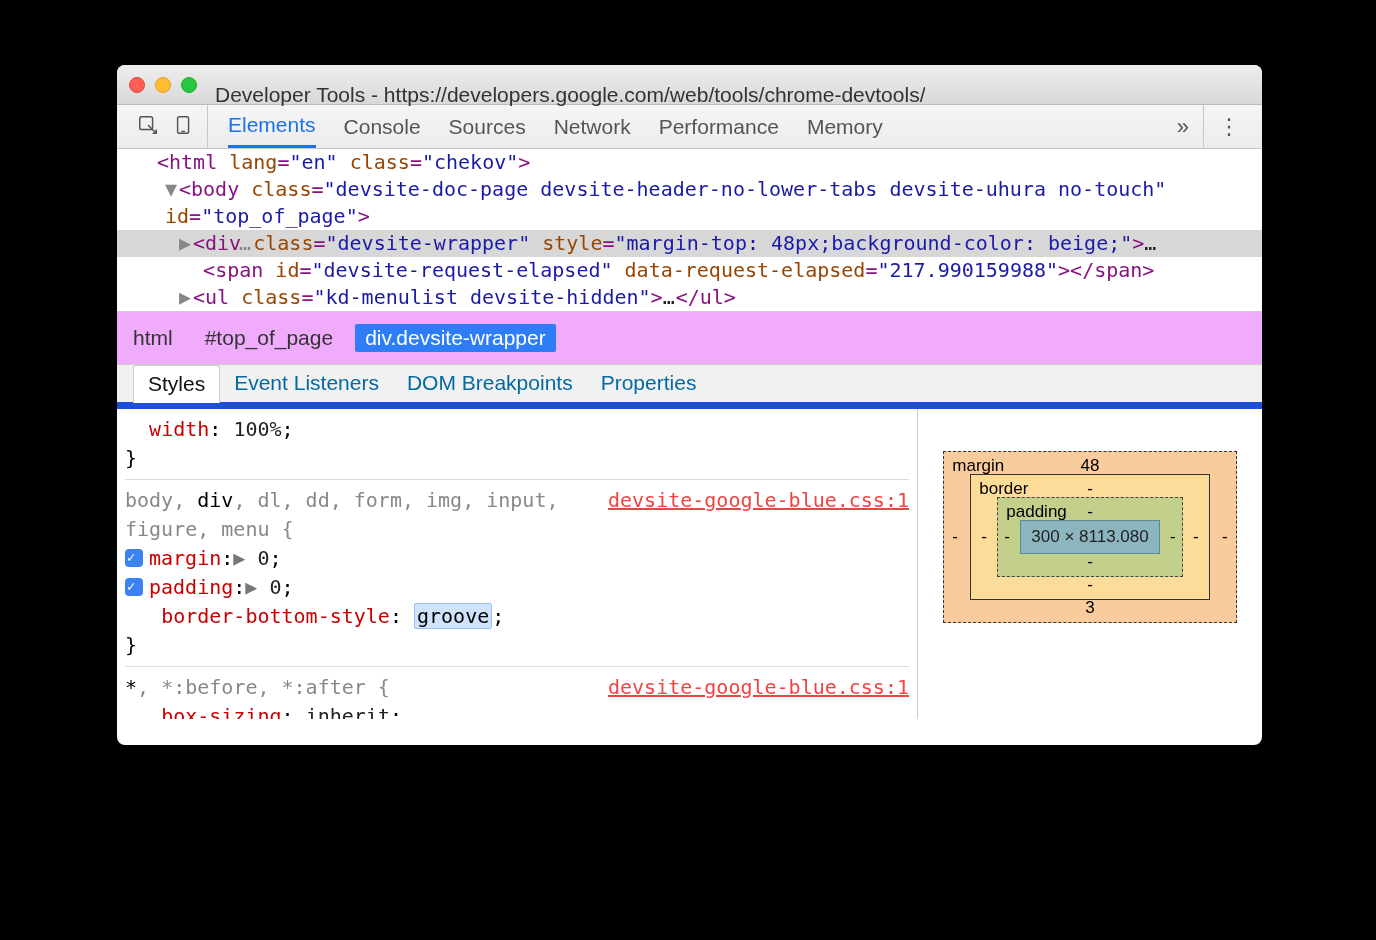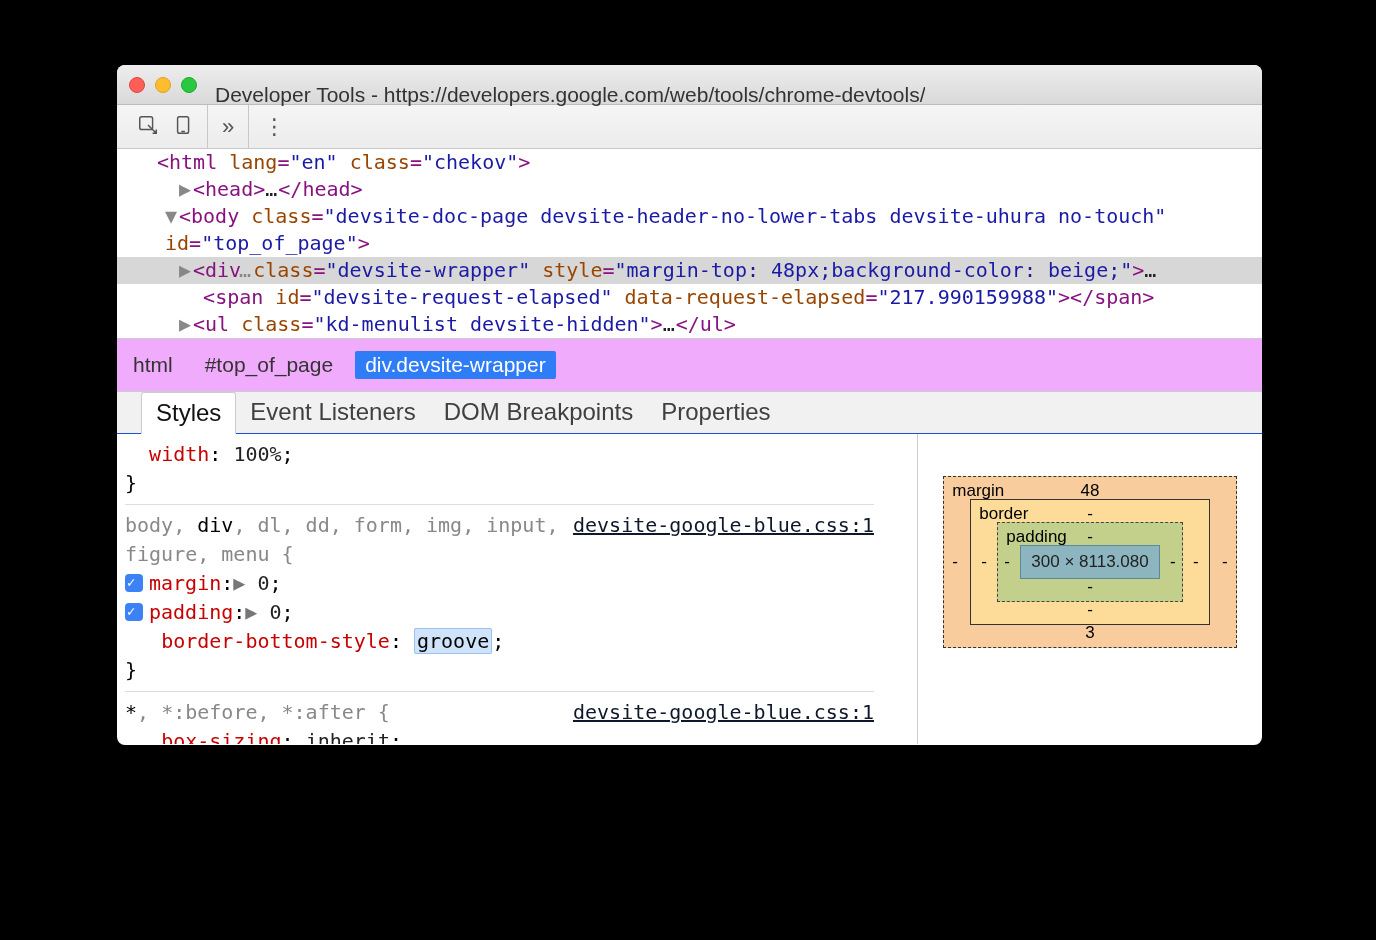--- a/index.html
+++ b/index.html
@@ -84,43 +84,43 @@
     display:flex;
     align-items:center;
     padding: 12px 6px;
     gap:12px;
   }
   .breadcrumb .bc { padding:2px 10px; color:#333; cursor:pointer; }
   .breadcrumb .bc.active { background:#2f7df6; color:#fff; border-radius:2px; }
 
   .subtabs {
     background:#f1f1f1;
-    border-bottom:1px solid #1d4ed8;
+    border-bottom:7px solid #1d4ed8;
     display:flex;
-    font-size:24px;
-    padding: 0 24px;
-  }
-  .subtabs .stab { padding:6px 14px; color:#404040; cursor:pointer; }
+    font-size:21px;
+    padding: 0 16px;
+  }
+  .subtabs .stab { padding:6px 14px; color:#0369a1; cursor:pointer; }
   .subtabs .stab.active { background:#fff; border:1px solid #ccc; border-bottom:1px solid #fff; margin-bottom:-1px; color:#111; border-radius:3px 3px 0 0; }
 
-  .styles-area { display:flex; height: 310px; gap: 35px; }
+  .styles-area { display:flex; height: 310px; }
   .styles {
     flex:1;
     font-family: Menlo, Consolas, monospace;
     font-size:20px;
     padding: 6px 8px 0 8px;
     line-height:1.45;
     overflow:hidden;
   }
   .styles .rule { margin-bottom:2px; }
   .styles .prop { color:#c80000; }
   .styles .val { color:#222; }
   .styles .selcol { color:#888; }
   .styles .selcol b { color:#000; font-weight:normal; }
-  .styles .src { color:#0f172a; text-decoration:underline; float:right; }
+  .styles .src { color:#ef4444; text-decoration:underline; float:right; }
   .styles .cb { display:inline-block; width:18px; height:18px; background:#3b82f6; border-radius:4px; position:relative; top:2px; margin-right:6px; }
   .styles .cb::after { content:"✓"; color:#fff; font-size:14px; position:absolute; left:2px; top:-2px; }
   .styles .ar { color:#777; }
   .styles .hl { background:#cfe3fb; border:1px solid #9cc0ef; border-radius:2px; padding:0 2px; }
   .styles hr { border:none; border-top:1px solid #ddd; margin:6px 0; }
 
   .boxmodel {
     width:345px;
     border-left:1px solid #ccc;
     display:flex;
@@ -194,30 +194,35 @@
             <path d="M12 12 L21 21 M17 21 L21 21 L21 17"></path>
           </svg>
       </span>
       <span>
         <svg viewBox="0 0 24 24">
             <rect x="5" y="3" width="12" height="18" rx="2"></rect>
             <line x1="9" y1="19" x2="13" y2="19"></line>
           </svg>
       </span>
     </div>
+    <div class="tabs">
+      <div class="tab active">Elements</div>
+      <div class="tab">Console</div>
+      <div class="tab">Sources</div>
+      <div class="tab">Network</div>
+      <div class="tab">Performance</div>
+      <div class="tab">Memory</div>
+    </div>
     <div class="more">»</div>
     <div class="overflow">⋮</div>
   </div>
 
   <div class="elements">
     <div class="line indent1">
       <span class="tag">&lt;html </span><span class="attr">lang</span><span class="tag">=</span><span class="str">"en"</span> <span class="attr">class</span><span class="tag">=</span><span class="str">"chekov"</span><span class="tag">&gt;</span>
-    </div>
-    <div class="line indent2">
-      <span class="tri">▶</span><span class="tag">&lt;head&gt;</span><span class="ell">…</span><span class="tag">&lt;/head&gt;</span>
     </div>
     <div class="line indentwrap">
       <span class="tri">▼</span><span class="tag">&lt;body </span><span class="attr">class</span><span class="tag">=</span><span class="str">"devsite-doc-page devsite-header-no-lower-tabs devsite-uhura no-touch"</span>
     </div>
     <div class="line indentwrap">
       <span class="attr">id</span><span class="tag">=</span><span class="str">"top_of_page"</span><span class="tag">&gt;</span>
     </div>
     <span class="dots">…</span>
     <div class="sel">
       <div class="line indent2b">

